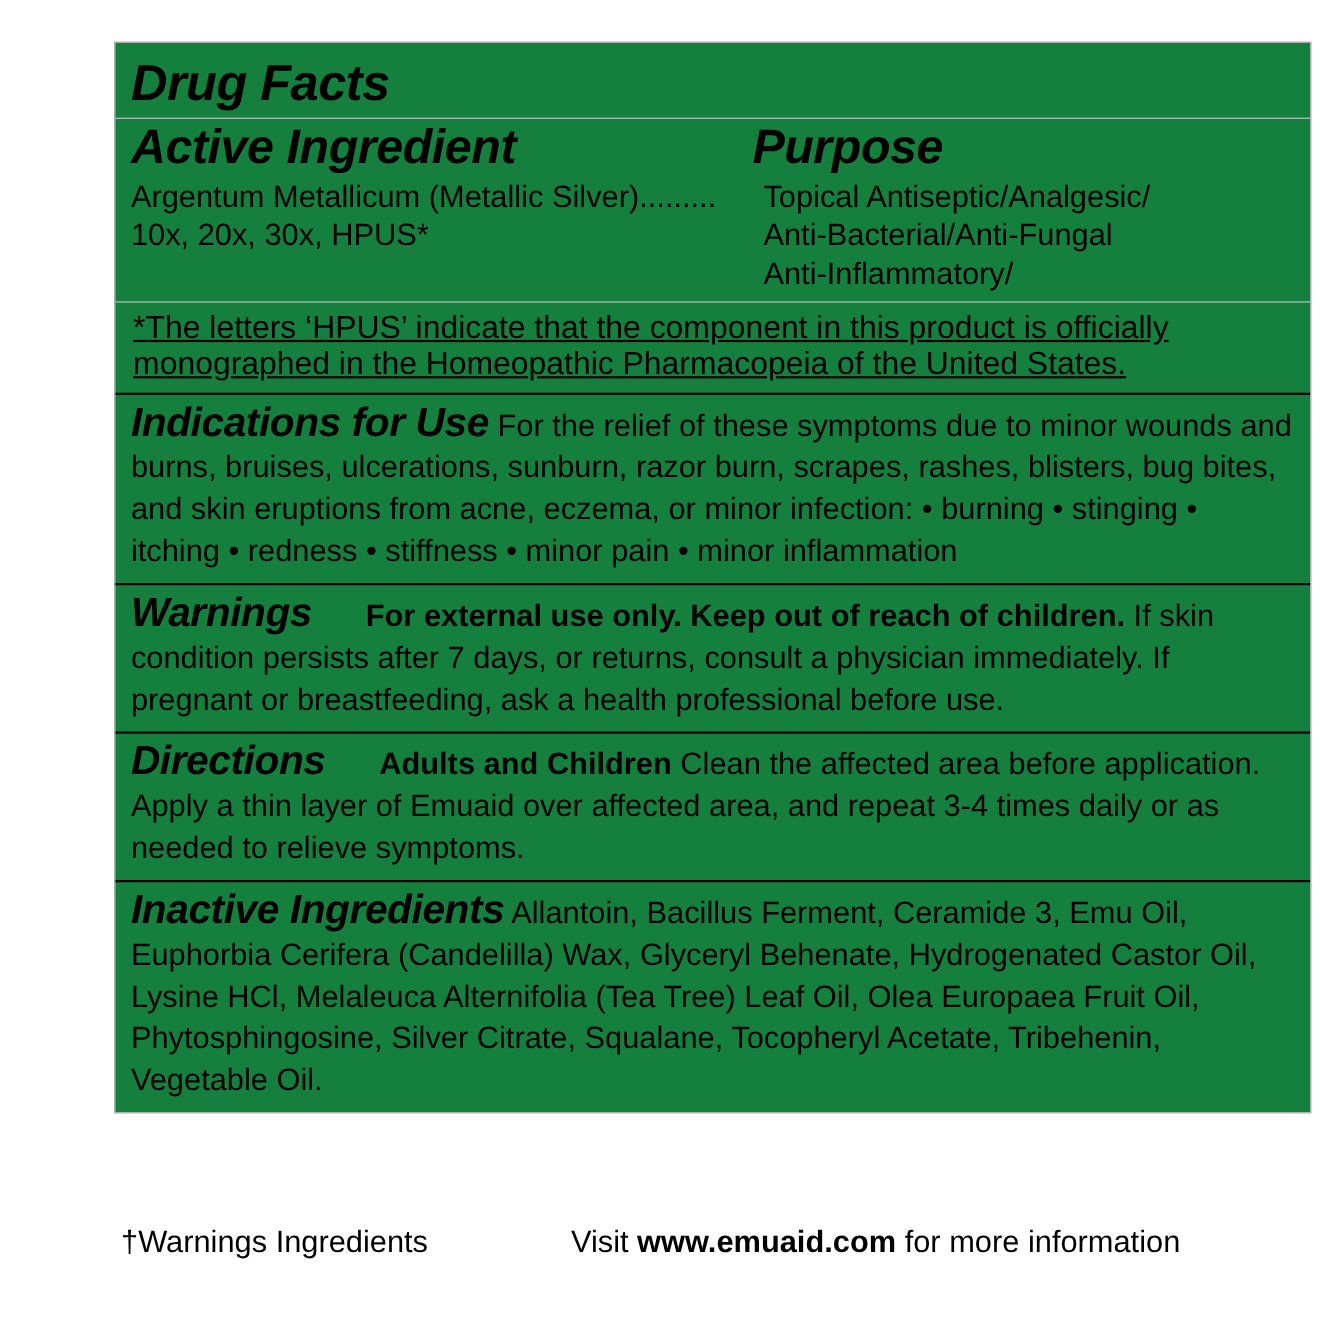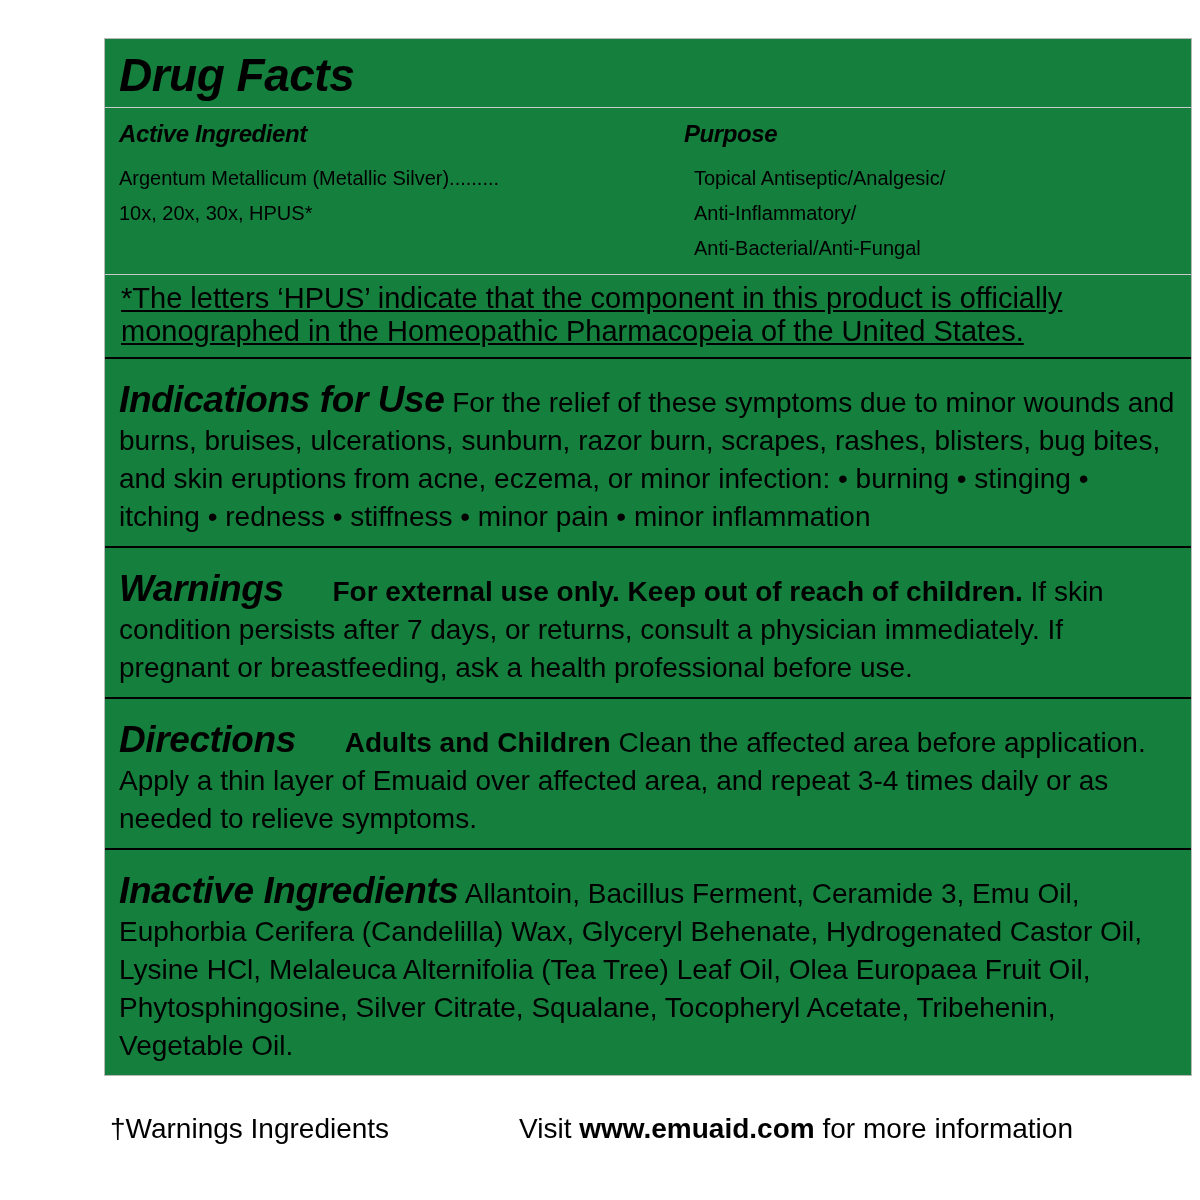--- a/index.html
+++ b/index.html
@@ -47,48 +47,48 @@
     font-size: 46px;
     line-height: 56px;
     letter-spacing: -0.5px;
     padding: 8px 14px 4px 14px;
   }
 
   .colhead {
     display: flex;
     font-weight: bold;
     font-style: italic;
-    font-size: 24px;
+    font-size: 44px;
     line-height: 44px;
     letter-spacing: -0.4px;
     padding: 4px 14px 2px 14px;
   }
   .colhead .c1 { width: 565px; }
   .colhead .c2 { flex: 1; }
 
   .ai-body {
     display: flex;
-    font-size: 20px;
+    font-size: 28px;
     line-height: 35px;
     padding: 3px 14px 8px 14px;
   }
   .ai-body .c1 { width: 575px; }
   .ai-body .c2 { flex: 1; }
 
   .footnote {
     font-size: 29px;
     line-height: 33px;
     padding: 7px 16px 9px 16px;
     text-decoration: underline;
   }
 
   .sect {
     font-size: 28px;
     line-height: 38px;
-    padding: 22px 14px 10px 14px;
+    padding: 6px 14px 10px 14px;
   }
   .sect .hd {
     font-weight: bold;
     font-style: italic;
     font-size: 37px;
     letter-spacing: -0.4px;
   }
   .sect .bold {
     font-weight: bold;
     margin-left: 41px;
@@ -134,22 +134,22 @@
       <div class="c2">Purpose</div>
     </div>
 
     <div class="ai-body">
       <div class="c1">
         <div>Argentum Metallicum (Metallic Silver).........</div>
         <div>10x, 20x, 30x, HPUS*</div>
       </div>
       <div class="c2">
         <div>Topical Antiseptic/Analgesic/</div>
+        <div>Anti-Bacterial/Anti-Fungal</div>
         <div>Anti-Inflammatory/</div>
-        <div>Anti-Bacterial/Anti-Fungal</div>
       </div>
     </div>
 
     <div class="hr-thin"></div>
 
     <div class="footnote">*The letters ‘HPUS’ indicate that the component in this product is officially monographed in the Homeopathic Pharmacopeia of the United States.</div>
 
     <div class="hr-mid"></div>
 
     <div class="sect">

